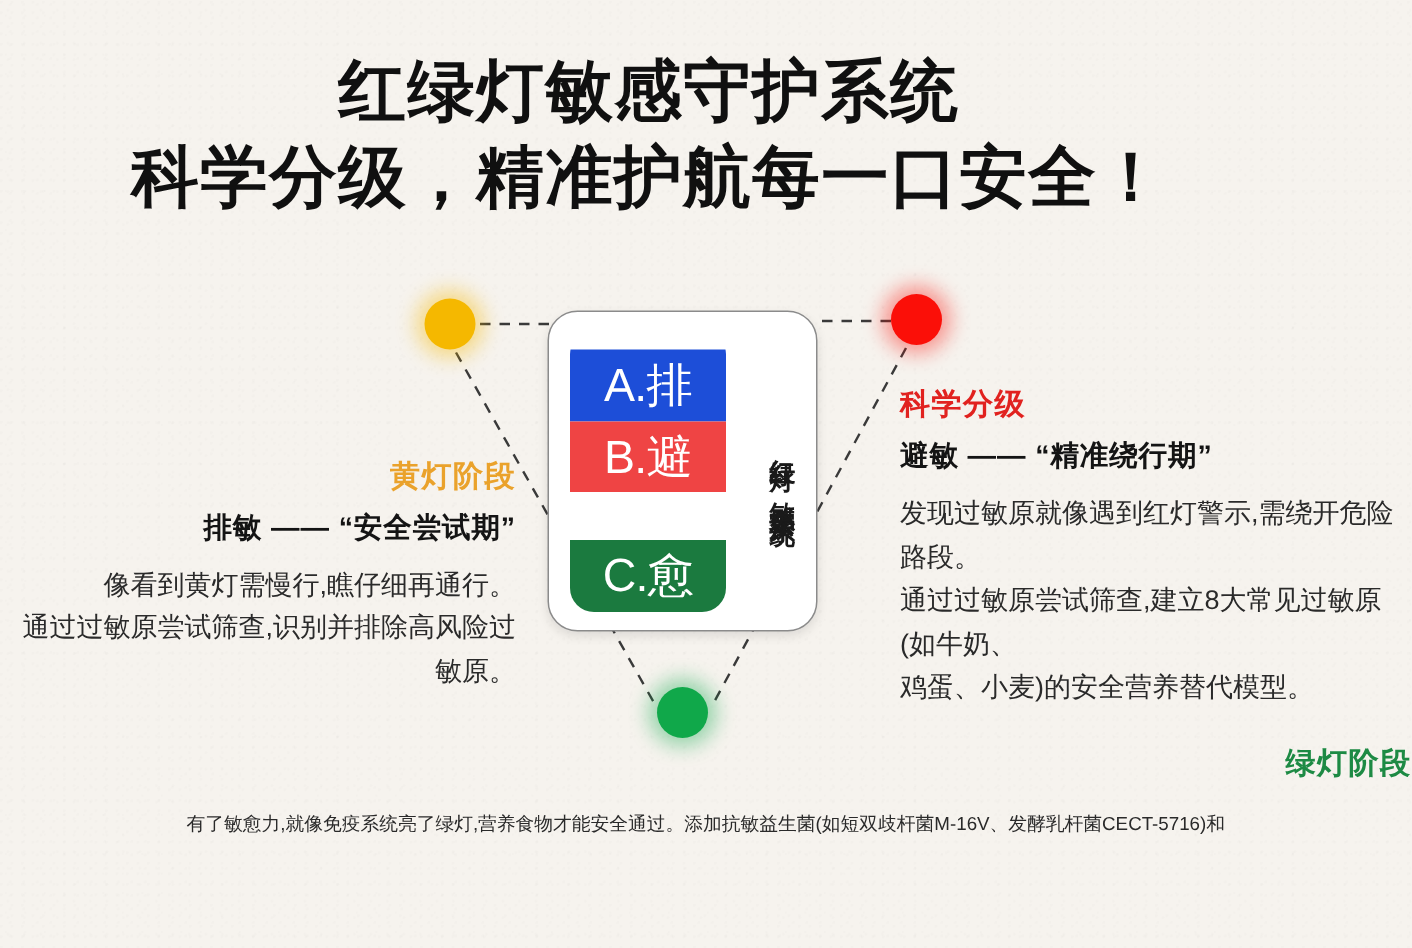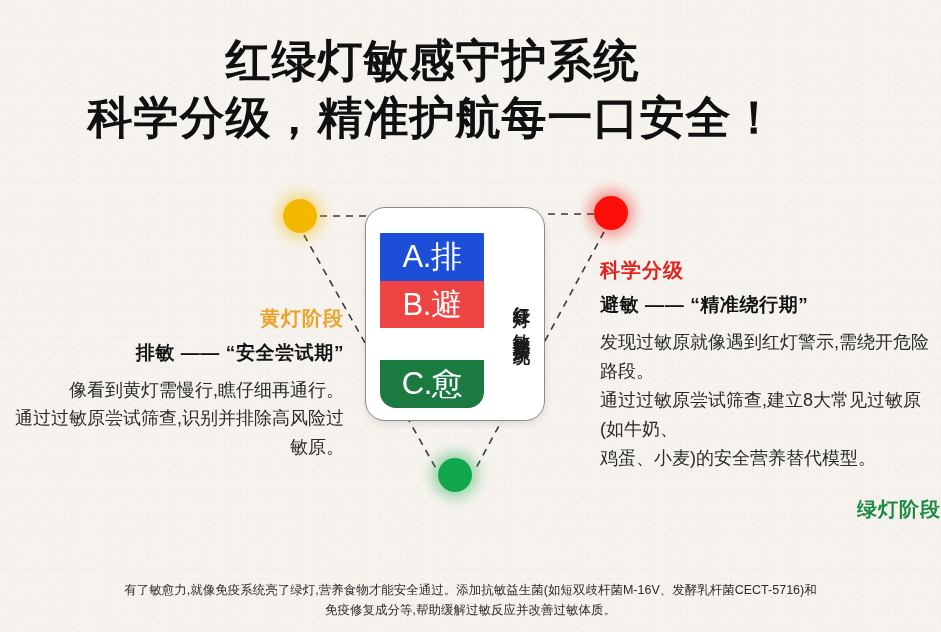--- a/index.html
+++ b/index.html
@@ -189,21 +189,21 @@
     width: 941px;
     text-align: center;
   }
   .sec-green .sec-heading { color: #1d8a44; }
   .sec-green .sec-sub { margin-top: 9px; }
 
   
   .bottom-note {
     position: absolute;
     left: 45px;
-    top: 580px;
+    top: 539px;
     width: 851px;
     text-align: center;
     font-size: 12.5px;
     color: #2a2a2a;
     line-height: 1.62;
   }
 </style>
 </head>
 <body>
 
@@ -256,16 +256,15 @@
       <div>鸡蛋、小麦)的安全营养替代模型。</div>
     </div>
   </div>
 
   <div class="sec-green">
     <div class="sec-heading" style="color: rgb(29, 138, 68); text-align: right;">绿灯阶段</div>
   </div>
 
   <div class="bottom-note">
     <div>有了敏愈力,就像免疫系统亮了绿灯,营养食物才能安全通过。添加抗敏益生菌(如短双歧杆菌M-16V、发酵乳杆菌CECT-5716)和</div>
-    <div>免疫修复成分等,帮助缓解过敏反应并改善过敏体质。</div>
   </div>
 
 </div>
 
 </body></html>

